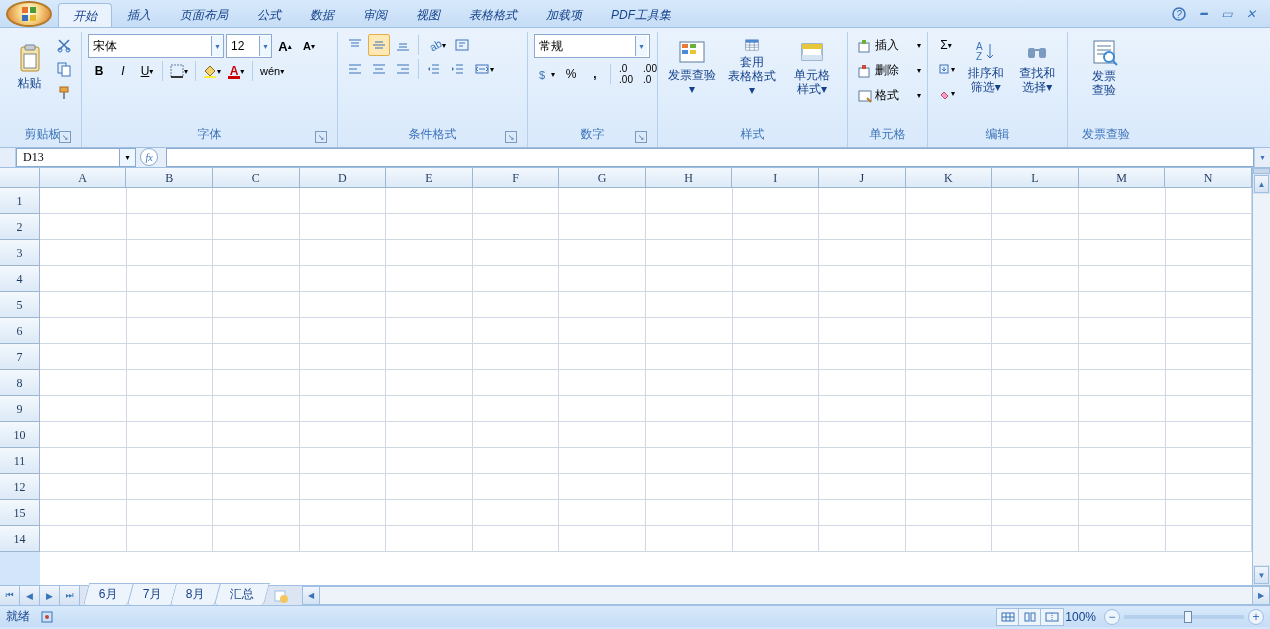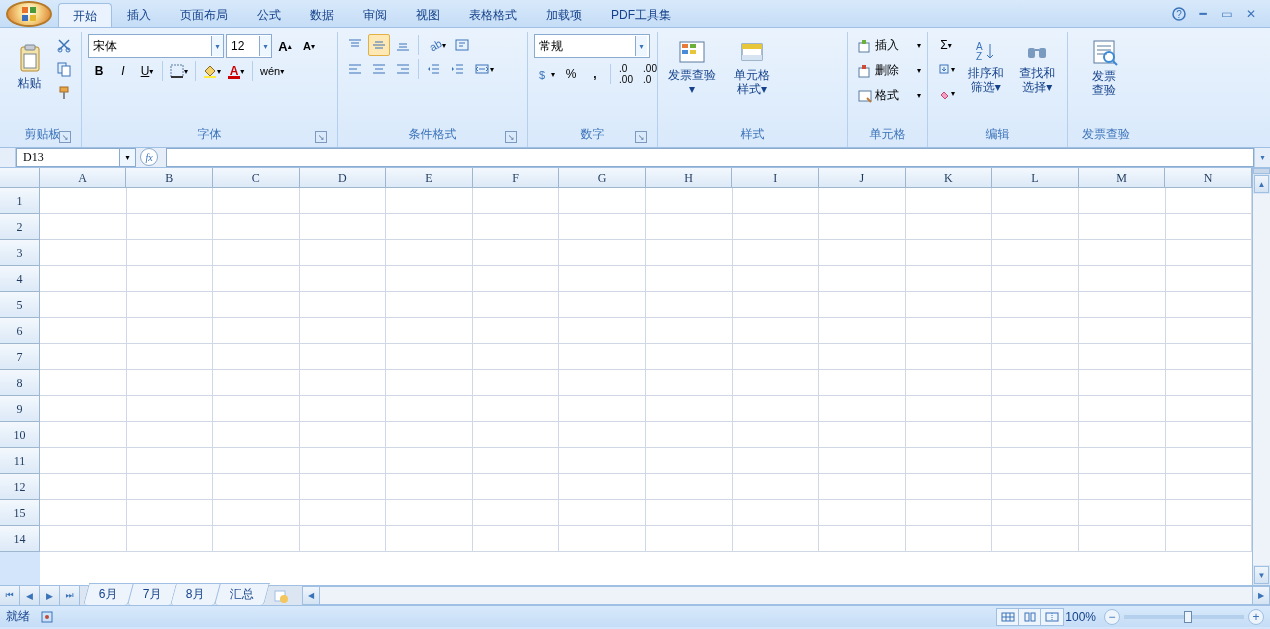--- a/index.html
+++ b/index.html
@@ -1,19 +1,19 @@
 <!DOCTYPE html>
 <html><head>
 <meta charset="utf-8">
 <style>
 * { box-sizing: border-box; margin: 0; padding: 0; }
 body { font-family: "Microsoft YaHei", "SimSun", Arial, sans-serif; font-size: 12px; background: #d3e5fa; width: 1270px; height: 629px; overflow: hidden; position: relative; }
 
 
-.titlebar { height: 28px; background: linear-gradient(#d8e9fb, #c5ddf6); display: flex; align-items: center; border-bottom: 1px solid #9fbfe3; }
+.titlebar { height: 28px; background: linear-gradient(#d8e9fb, #c5ddf6); display: flex; align-items: center; border-bottom: 1px solid #9fbfe3; font-style: italic; }
 .office-btn { width: 46px; height: 26px; background: radial-gradient(circle at 50% 40%, #fff 0%, #f7d98a 40%, #d97726 100%); border-radius: 50%; margin: 0 6px; border: 2px solid #b57a28; display: flex; align-items: center; justify-content: center; }
 .office-btn svg { width: 20px; height: 20px; }
 .tabs { display: flex; height: 100%; align-items: flex-end; }
 .tab { padding: 4px 14px 3px; color: #15428b; cursor: pointer; height: 24px; display: flex; align-items: center; border-radius: 4px 4px 0 0; margin-right: 1px; }
 .tab.active { background: #eaf3fd; border: 1px solid #9fbfe3; border-bottom: none; font-weight: normal; }
 .title-right { margin-left: auto; display: flex; gap: 10px; padding-right: 12px; align-items: center; }
 .title-icon { width: 14px; height: 14px; display: inline-flex; align-items: center; justify-content: center; color: #3b73b9; }
 
 
 .ribbon { height: 120px; background: linear-gradient(#eaf3fd, #d9e9fb); border-bottom: 1px solid #9fbfe3; display: flex; padding: 4px 4px 0; }
@@ -336,20 +336,31 @@
     <div class="group-body">
       <div class="btn large" style="width:56px">
         <svg width="28" height="28" viewBox="0 0 28 28">
             <rect x="2" y="4" width="24" height="20" fill="#fff" stroke="#5a7aa0"></rect>
             <rect x="4" y="6" width="6" height="4" fill="#e87a3a"></rect>
             <rect x="12" y="6" width="6" height="4" fill="#6ab03a"></rect>
             <rect x="4" y="12" width="6" height="4" fill="#4a8ad6"></rect>
             <rect x="12" y="12" width="6" height="4" fill="#e8c63a"></rect>
           </svg>
         <div class="lbl"><span>发票查验</span>▾</div>
+      </div>
+      <div class="btn large" style="width:56px">
+        <svg width="28" height="28" viewBox="0 0 28 28">
+            <rect x="3" y="5" width="22" height="18" fill="#fff" stroke="#5a7aa0"></rect>
+            <rect x="3" y="5" width="22" height="5" fill="#4a8ad6"></rect>
+            <line x1="10" y1="5" x2="10" y2="23" stroke="#5a7aa0"></line>
+            <line x1="18" y1="5" x2="18" y2="23" stroke="#5a7aa0"></line>
+            <line x1="3" y1="14" x2="25" y2="14" stroke="#5a7aa0"></line>
+            <line x1="3" y1="18" x2="25" y2="18" stroke="#5a7aa0"></line>
+          </svg>
+        <div class="lbl"><span>套用</span><br><span>表格格式</span>▾</div>
       </div>
       <div class="btn large" style="width:56px">
         <svg width="28" height="28" viewBox="0 0 28 28">
             <rect x="4" y="6" width="20" height="16" fill="#fff" stroke="#5a7aa0"></rect>
             <rect x="4" y="6" width="20" height="5" fill="#e8c63a"></rect>
             <rect x="4" y="17" width="20" height="5" fill="#d6e3f0"></rect>
           </svg>
         <div class="lbl"><span>单元格</span><br><span>样式</span>▾</div>
       </div>
     </div>

